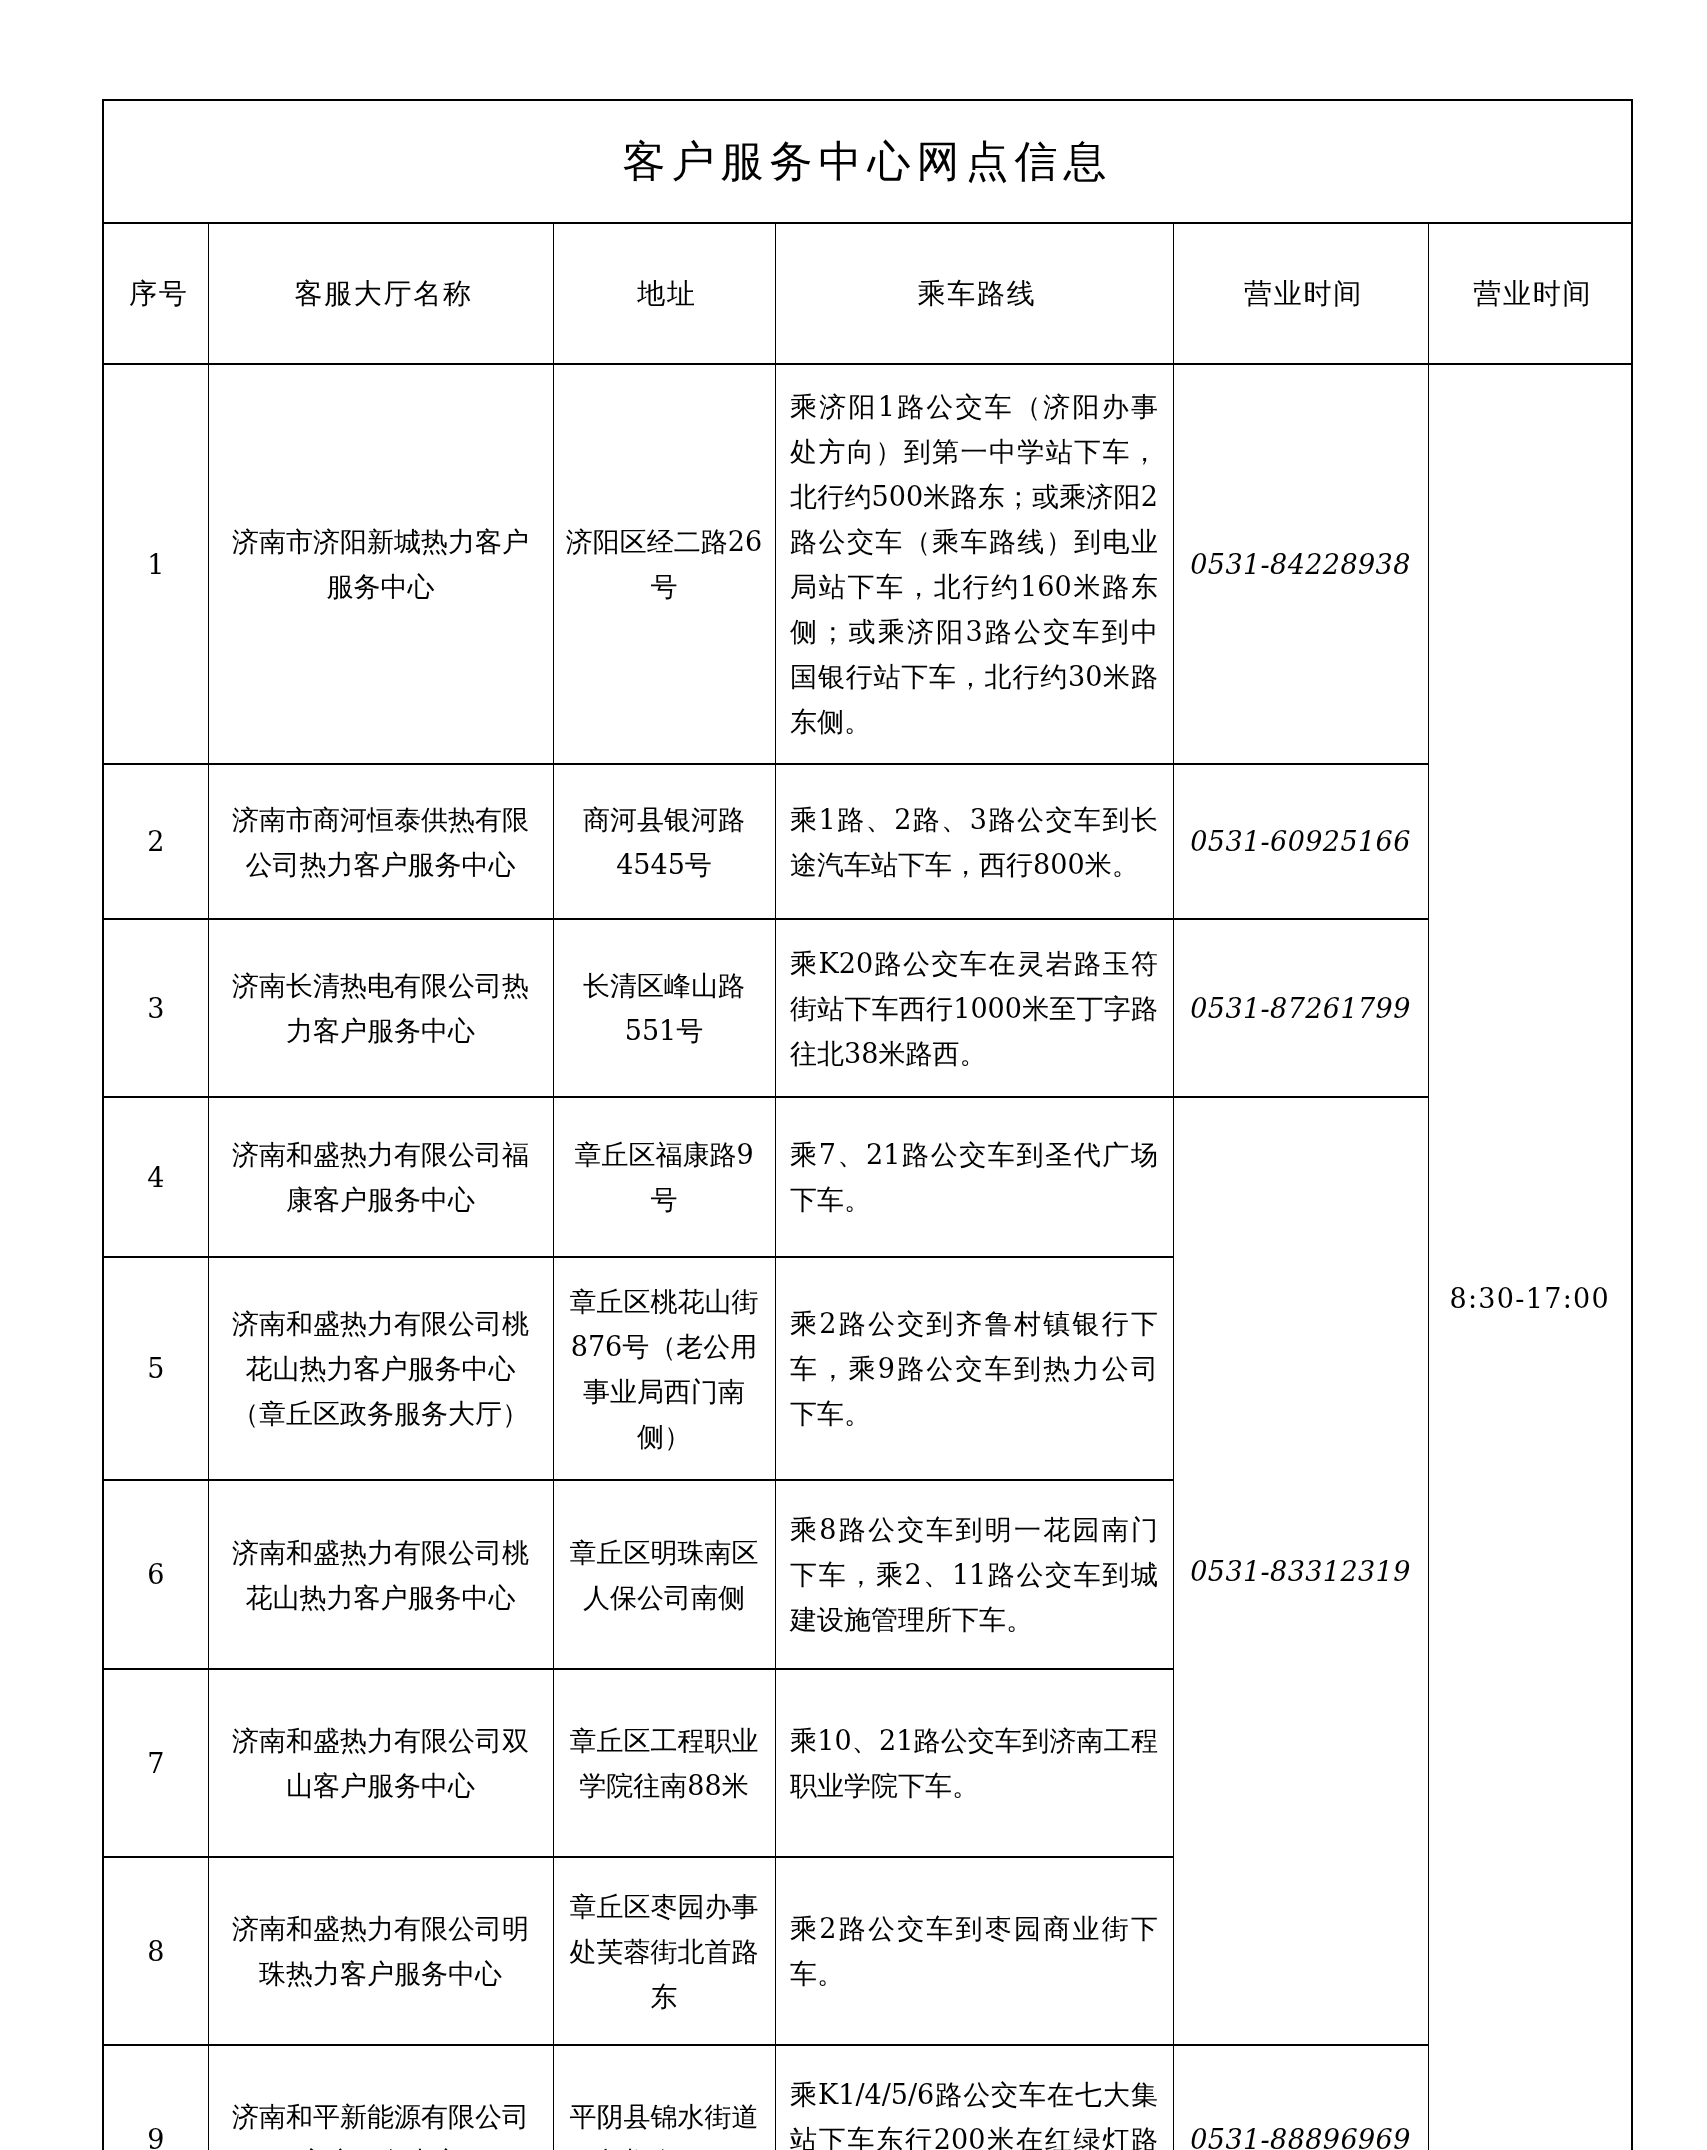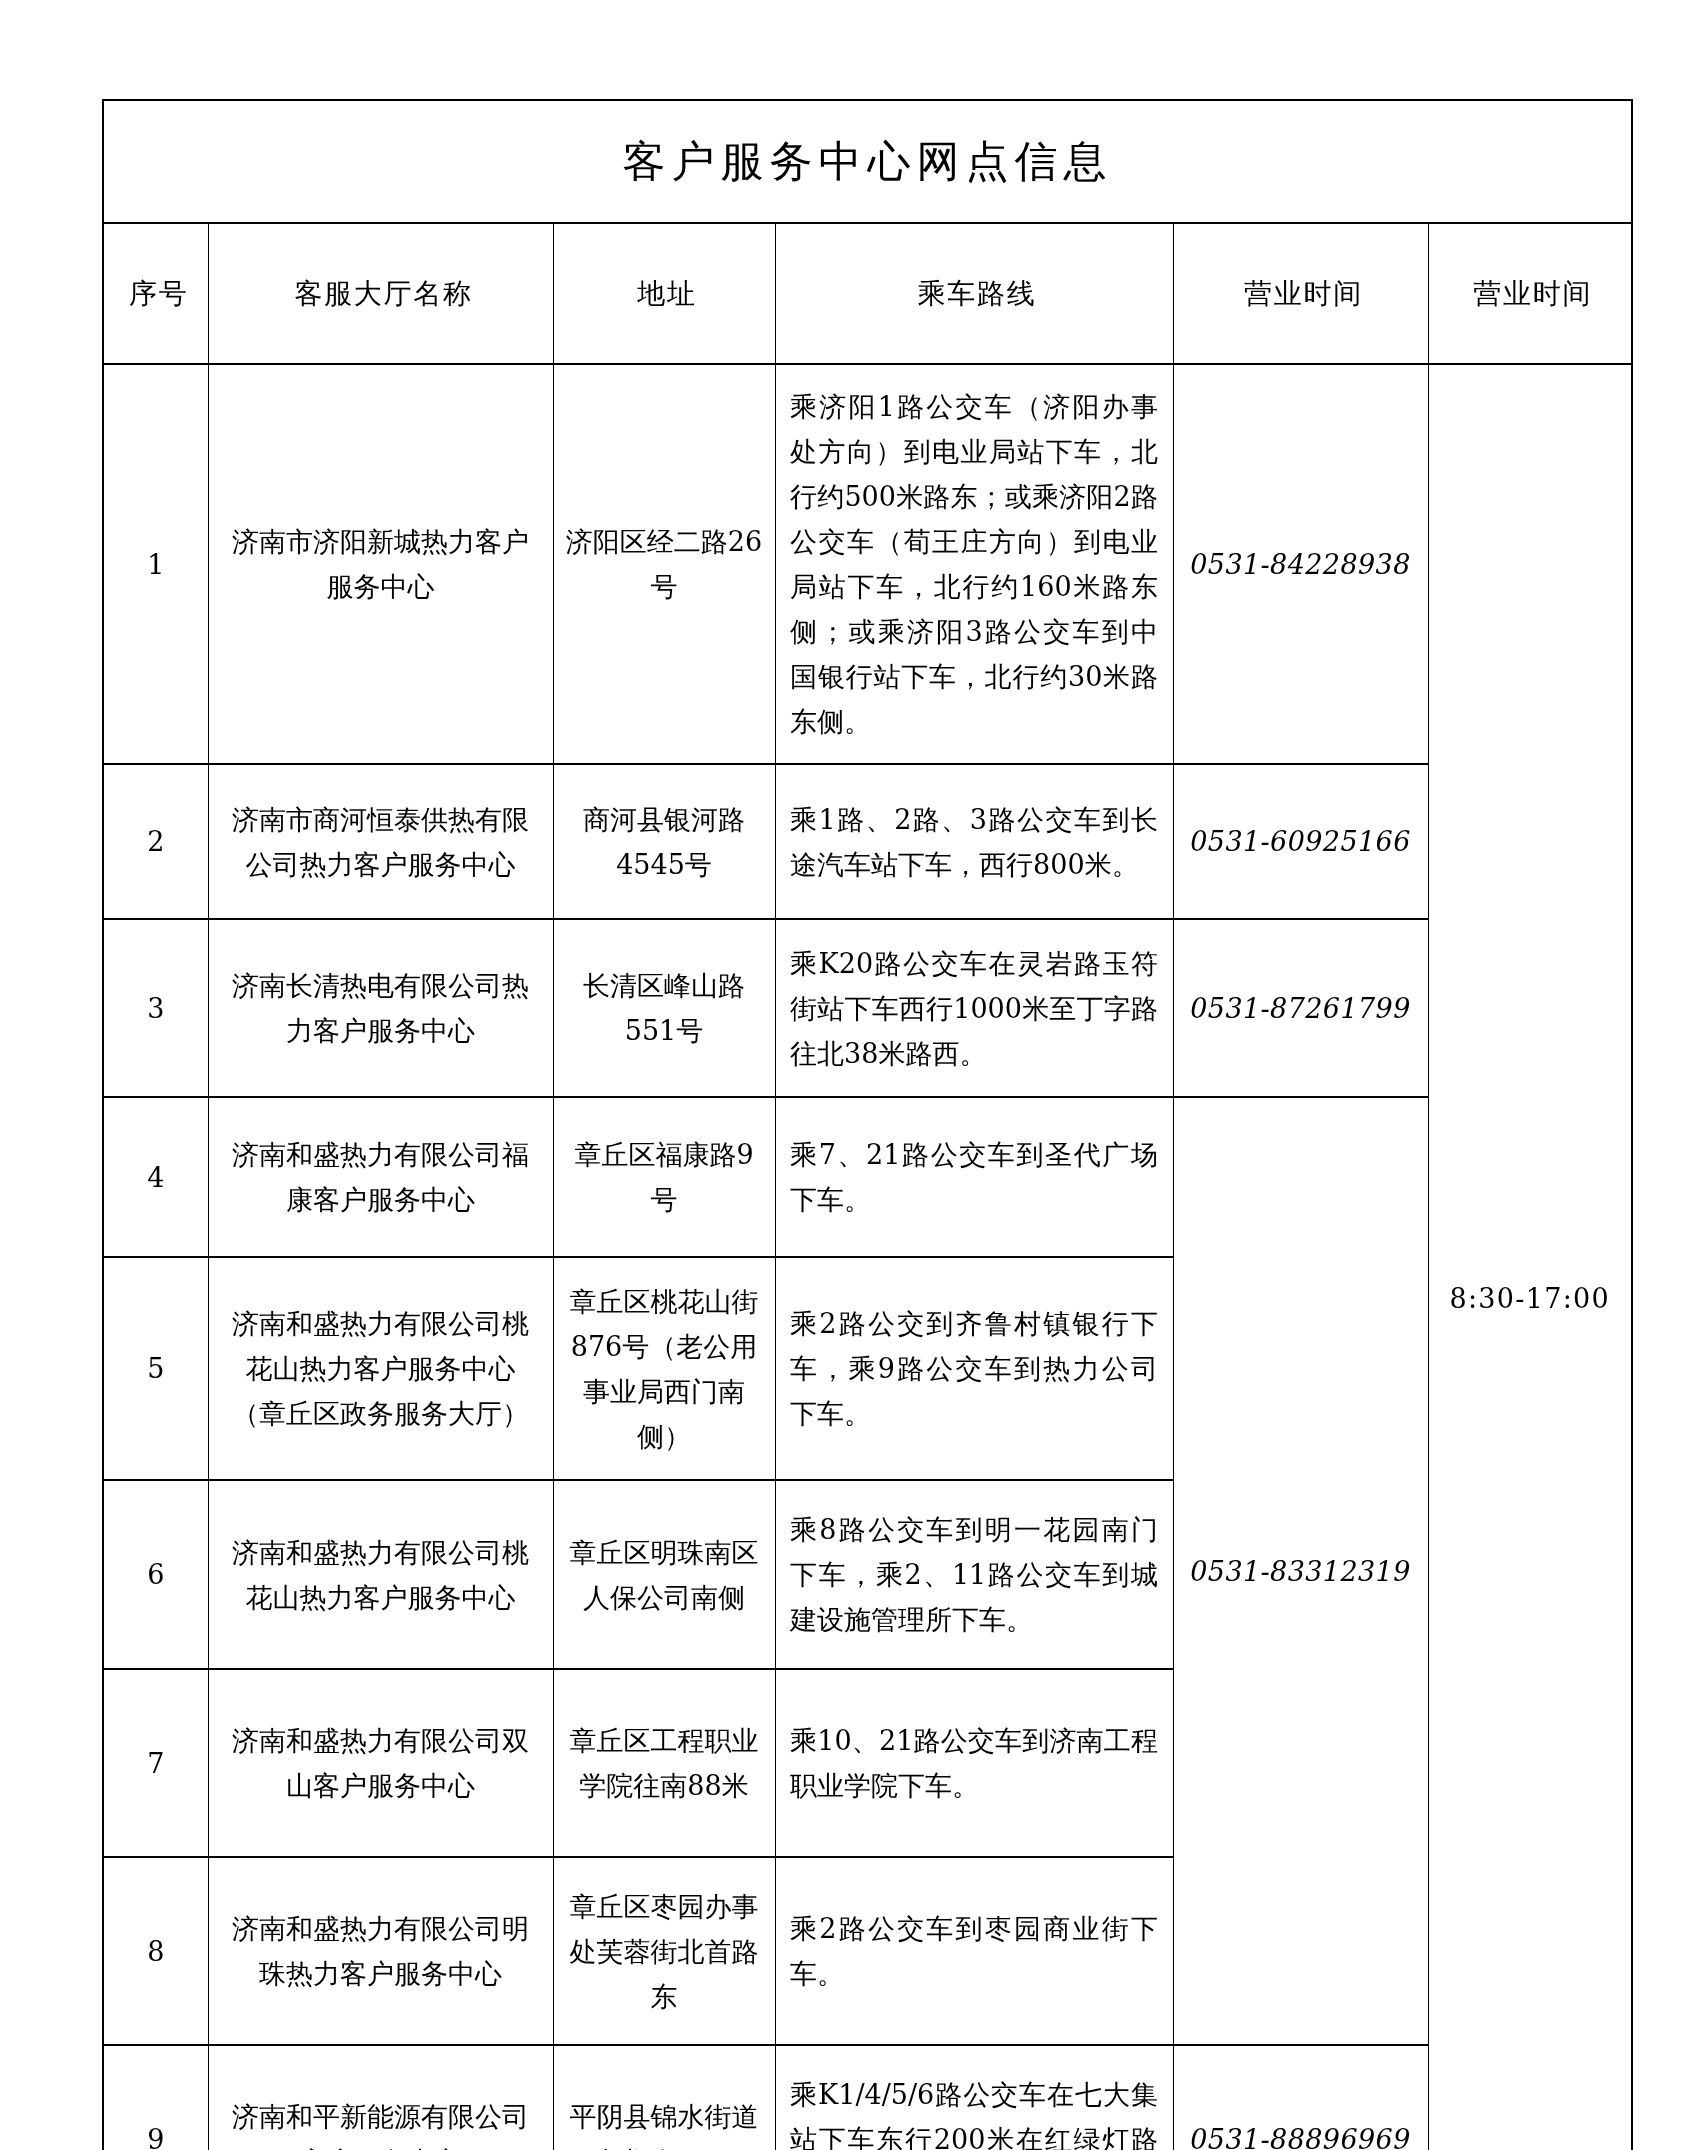--- a/index.html
+++ b/index.html
@@ -91,21 +91,21 @@
         <th>地址</th>
         <th>乘车路线</th>
         <th>营业时间</th>
         <th class="outer-right">营业时间</th>
       </tr>
 
       <tr style="height:400px">
         <td class="cell num outer-left">1</td>
         <td class="cell">济南市济阳新城热力客户服务中心</td>
         <td class="cell">济阳区经二路26号</td>
-        <td class="cell route">乘济阳1路公交车（济阳办事处方向）到电业局站下车，北行约500米路东；或乘济阳2路公交车（荀王庄方向）到电业局站下车，北行约160米路东侧；或乘济阳3路公交车到中国银行站下车，北行约30米路东侧。</td>
+        <td class="cell route">乘济阳1路公交车（济阳办事处方向）到第一中学站下车，北行约500米路东；或乘济阳2路公交车（乘车路线）到电业局站下车，北行约160米路东侧；或乘济阳3路公交车到中国银行站下车，北行约30米路东侧。</td>
         <td class="cell phone">0531-84228938</td>
         <td class="cell hours outer-right" rowspan="9">8:30-17:00</td>
       </tr>
 
       <tr class="rowsep" style="height:155px">
         <td class="cell num outer-left">2</td>
         <td class="cell">济南市商河恒泰供热有限公司热力客户服务中心</td>
         <td class="cell">商河县银河路4545号</td>
         <td class="cell route">乘1路、2路、3路公交车到长途汽车站下车，西行800米。</td>
         <td class="cell phone">0531-60925166</td>

